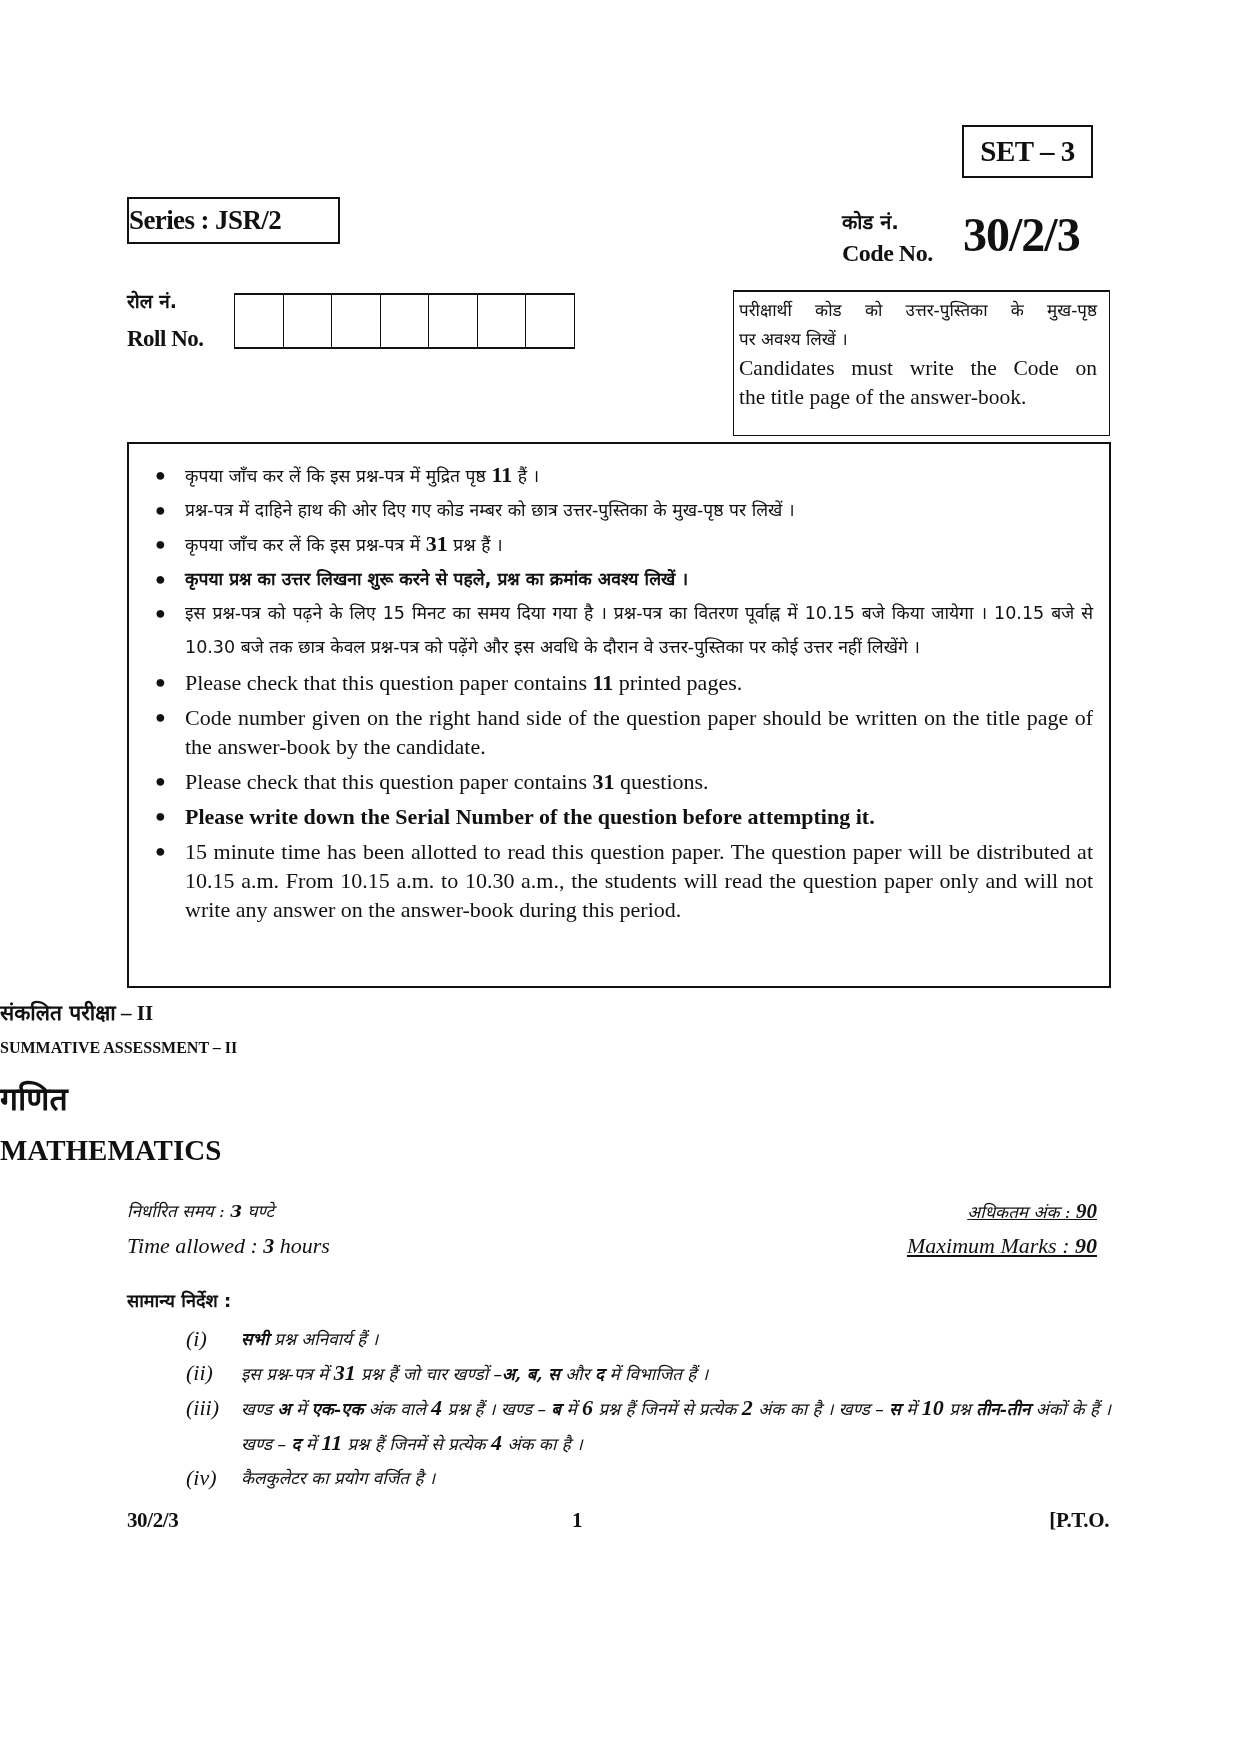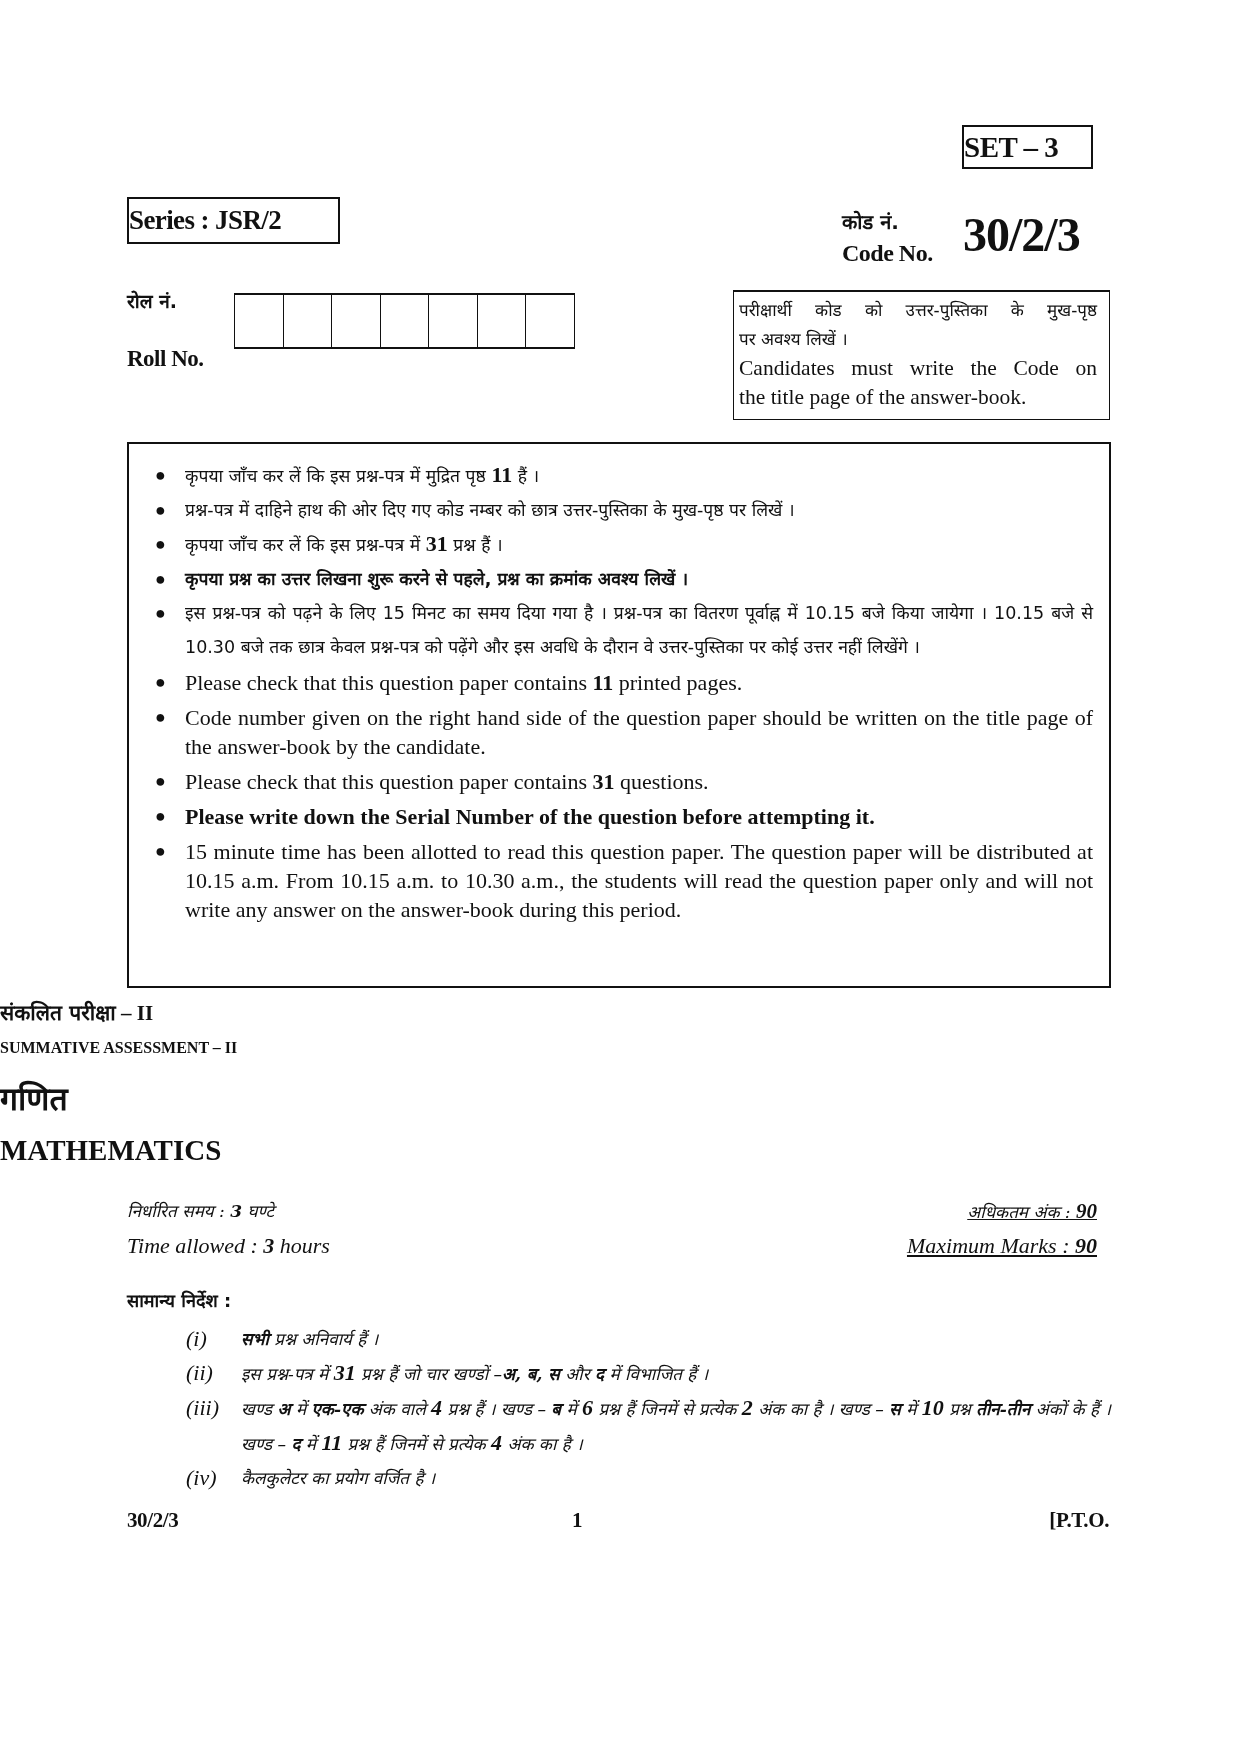--- a/index.html
+++ b/index.html
@@ -12,24 +12,24 @@
       height: 1755px;
       position: relative;
       overflow: hidden;
       color: #111111;
       font-family: "Liberation Serif", "DejaVu Serif", serif;
     }
     .abs { position: absolute; }
 
     
     .set-box {
-      left: 962px; top: 125px; width: 131px; height: 44px;
+      left: 962px; top: 125px; width: 131px; height: 53px;
       border: 2px solid #111;
       box-sizing: border-box;
-      display: flex; align-items: center; justify-content: flex-start;
+      display: flex; align-items: center; justify-content: center;
       font-weight: bold; font-size: 29px;
       letter-spacing: -0.5px;
     }
 
     
     .series-box {
       left: 127px; top: 197px; width: 213px; height: 47px;
       border: 2px solid #111;
       box-sizing: border-box;
       display: flex; align-items: center; padding-left: 0;
@@ -57,40 +57,39 @@
     
     .roll-hi {
       left: 127px; top: 288px;
       font-size: 19px; font-weight: bold;
       font-family: "DejaVu Sans", sans-serif;
     }
     .roll-en {
       left: 127px; top: 326px;
       font-size: 23px; font-weight: bold;
       letter-spacing: -0.5px;
-      margin-top: 20px;
     }
     .roll-boxes {
       left: 234px; top: 293px;
       display: flex;
       border-top: 2px solid #111;
       border-bottom: 2px solid #111;
       border-left: 1.5px solid #111;
       height: 56px;
       box-sizing: border-box;
     }
     .roll-cell {
       width: 48.5px; height: 100%;
       border-right: 1.5px solid #111;
       box-sizing: border-box;
     }
 
     
     .code-note {
-      left: 733px; top: 290px; width: 377px; height: 130px;
+      left: 733px; top: 290px; width: 377px; height: 146px;
       border: 1.5px solid #111;
       border-top-width: 2.5px;
       box-sizing: border-box;
       padding: 4px 12px 0 5px;
       font-size: 21.5px;
       line-height: 29px;
     }
     .code-note .hi {
       font-family: "DejaVu Sans", sans-serif;
       font-size: 17px;

